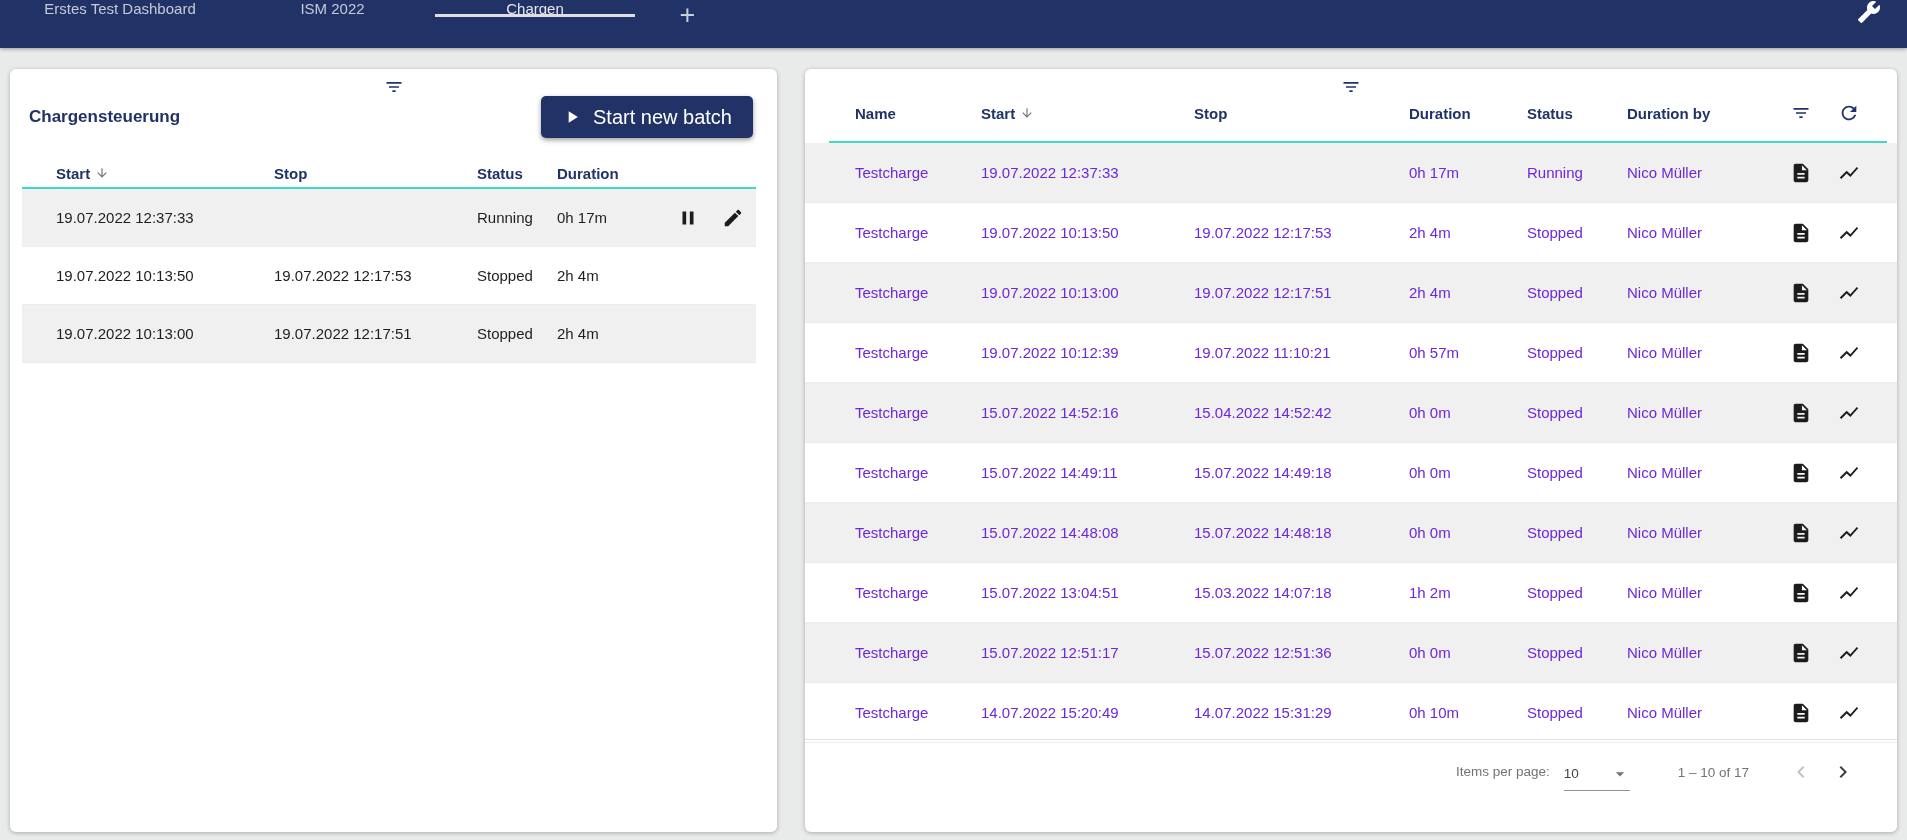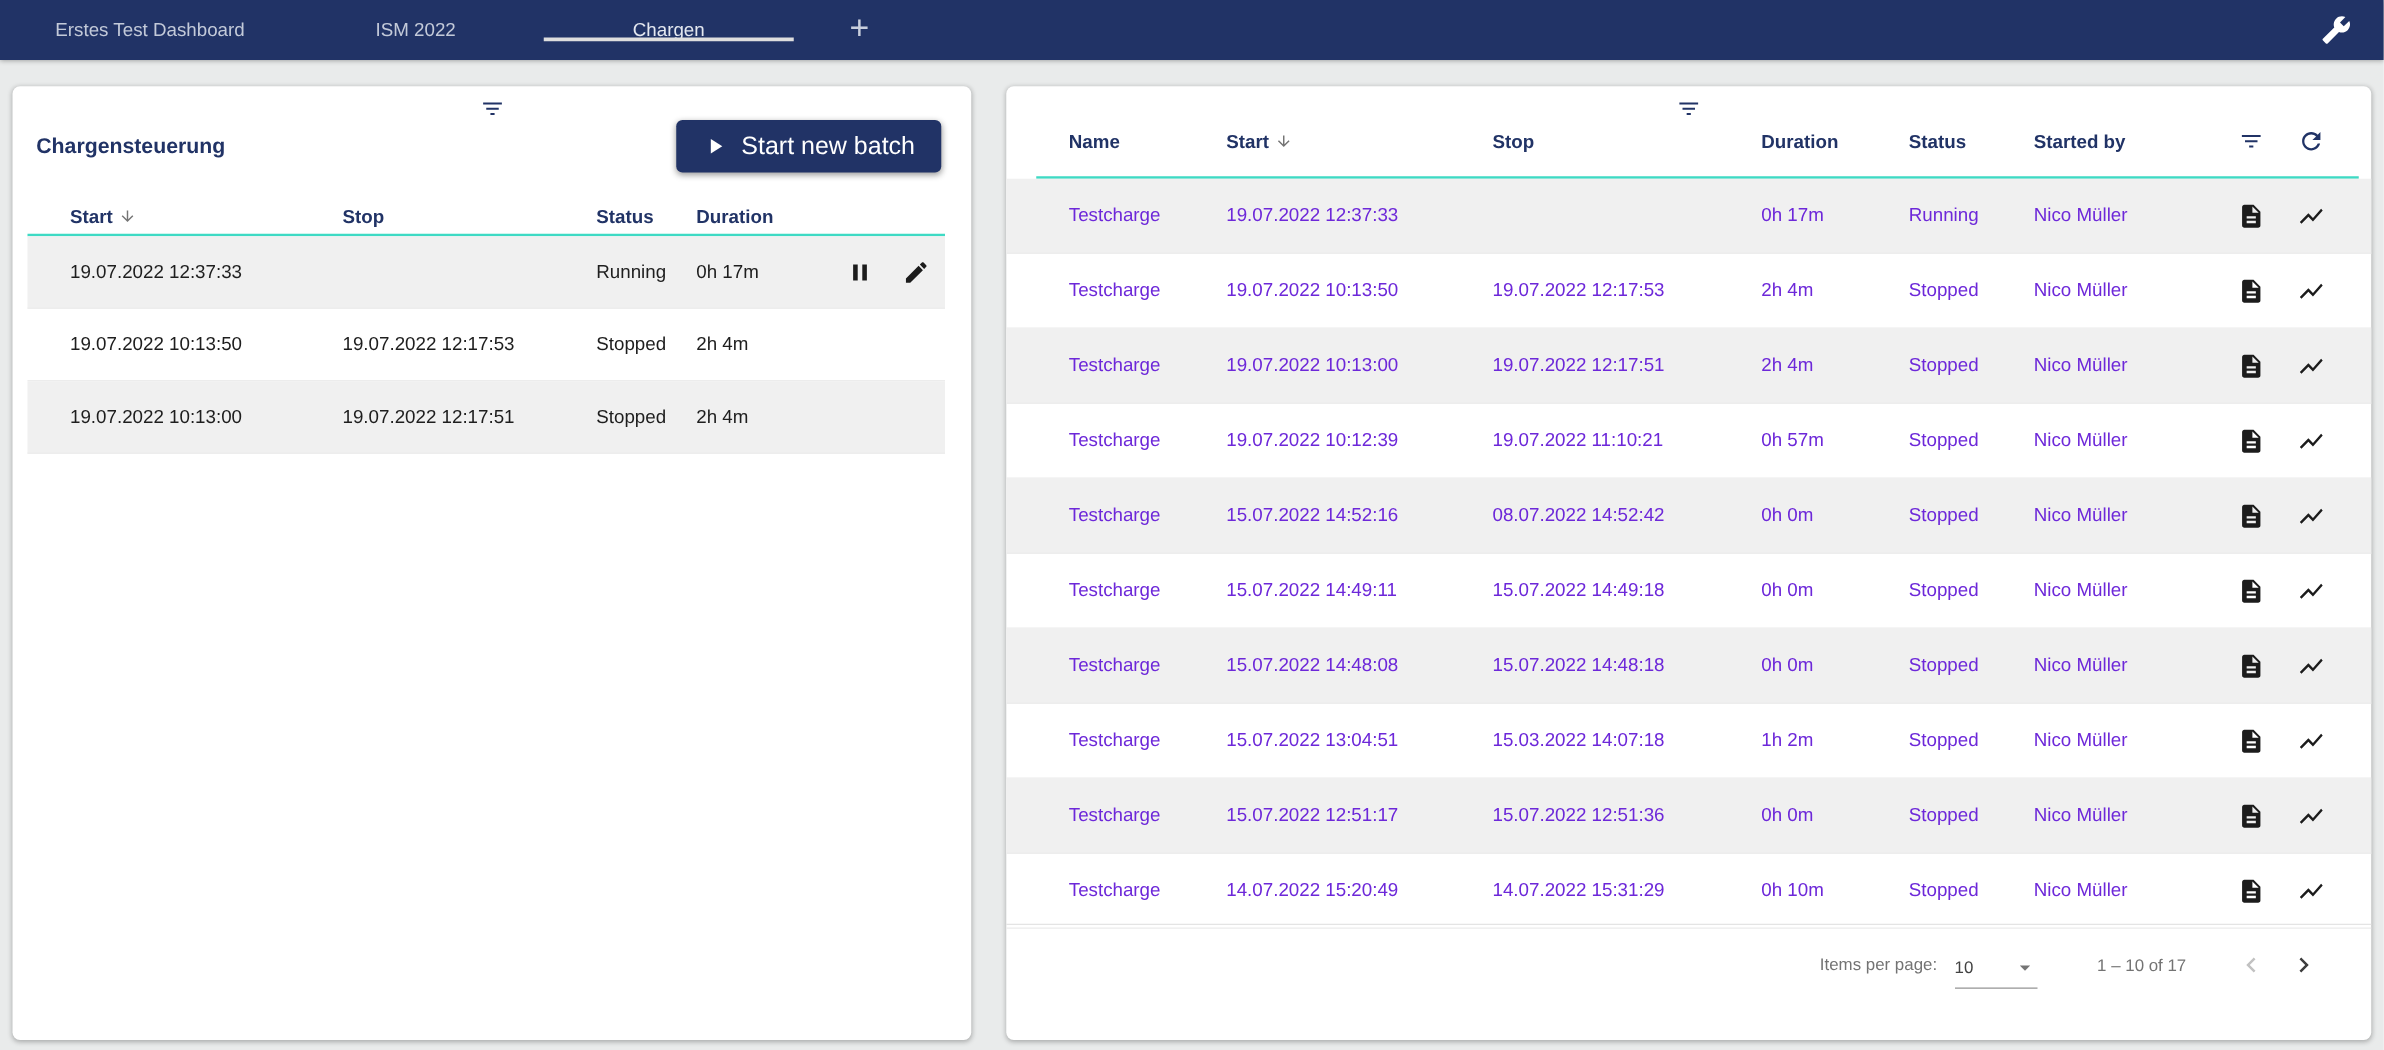--- a/index.html
+++ b/index.html
@@ -5,21 +5,21 @@
   * { box-sizing: border-box; }
   html,body { margin:0; padding:0; }
   body {
     width:1907px; height:840px; overflow:hidden;
     background:#e9ebeb;
     font-family:"Liberation Sans", sans-serif;
   }
 
   
   .topbar {
-    height:48px; background:#213366; display:flex; align-items:center;
+    height:48px; background:#213366; display:flex; align-items:flex-start;
     box-shadow:0 1px 4px rgba(0,0,0,.35); position:relative; z-index:3;
   }
   .tab {
     display:flex; align-items:center; justify-content:center;
     color:#c3cad9; font-size:15px; cursor:pointer; position:relative; user-select:none;
   }
   .tab.t1 { width:220px; margin-left:10px; }
   .tab.t2 { width:205px; }
   .tab.t3 { width:200px; }
   .tab.active { color:#e4e8f0; }
@@ -237,21 +237,21 @@
         <span>Start</span>
         <span class="sort-arrow">
           <svg width="14" height="14" viewBox="0 0 24 24" fill="#757575">
               <path d="M20 12l-1.41-1.41L13 16.17V4h-2v12.17l-5.58-5.59L4 12l8 8 8-8z"></path>
             </svg>
         </span>
       </span>
       <span>Stop</span>
       <span>Duration</span>
       <span>Status</span>
-      <span>Started by</span>
+      <span>Duration by</span>
       <span></span>
       <span class="icell">
         <span>
           <svg width="20" height="20" viewBox="0 0 24 24" fill="#213366">
               <path d="M10 18h4v-2h-4v2zM3 6v2h18V6H3zm3 7h12v-2H6v2z"></path>
             </svg>
         </span>
       </span>
       <span class="icell">
         <span>
@@ -355,21 +355,21 @@
         <svg width="22" height="22" viewBox="0 0 24 24" fill="#1c1c1c">
                 <path d="M3.5 18.49l6-6.01 4 4L22 6.92l-1.41-1.41-7.09 7.97-4-4L2 16.99z"></path>
               </svg>
       </span>
     </span>
   </div>
 
   <div class="row">
     <span>Testcharge</span>
     <span>15.07.2022 14:52:16</span>
-    <span>08.07.2022 14:52:42</span>
+    <span>15.04.2022 14:52:42</span>
     <span>0h 0m</span>
     <span>Stopped</span>
     <span>Nico Müller</span>
     <span></span>
     <span class="icell">
       <span>
         <svg width="22" height="22" viewBox="0 0 24 24" fill="#1c1c1c">
                 <path d="M14 2H6c-1.1 0-1.99.9-1.99 2L4 20c0 1.1.89 2 1.99 2H18c1.1 0 2-.9 2-2V8l-6-6zm2 16H8v-2h8v2zm0-4H8v-2h8v2zm-3-5V3.5L18.5 9H13z"></path>
               </svg>
       </span>

